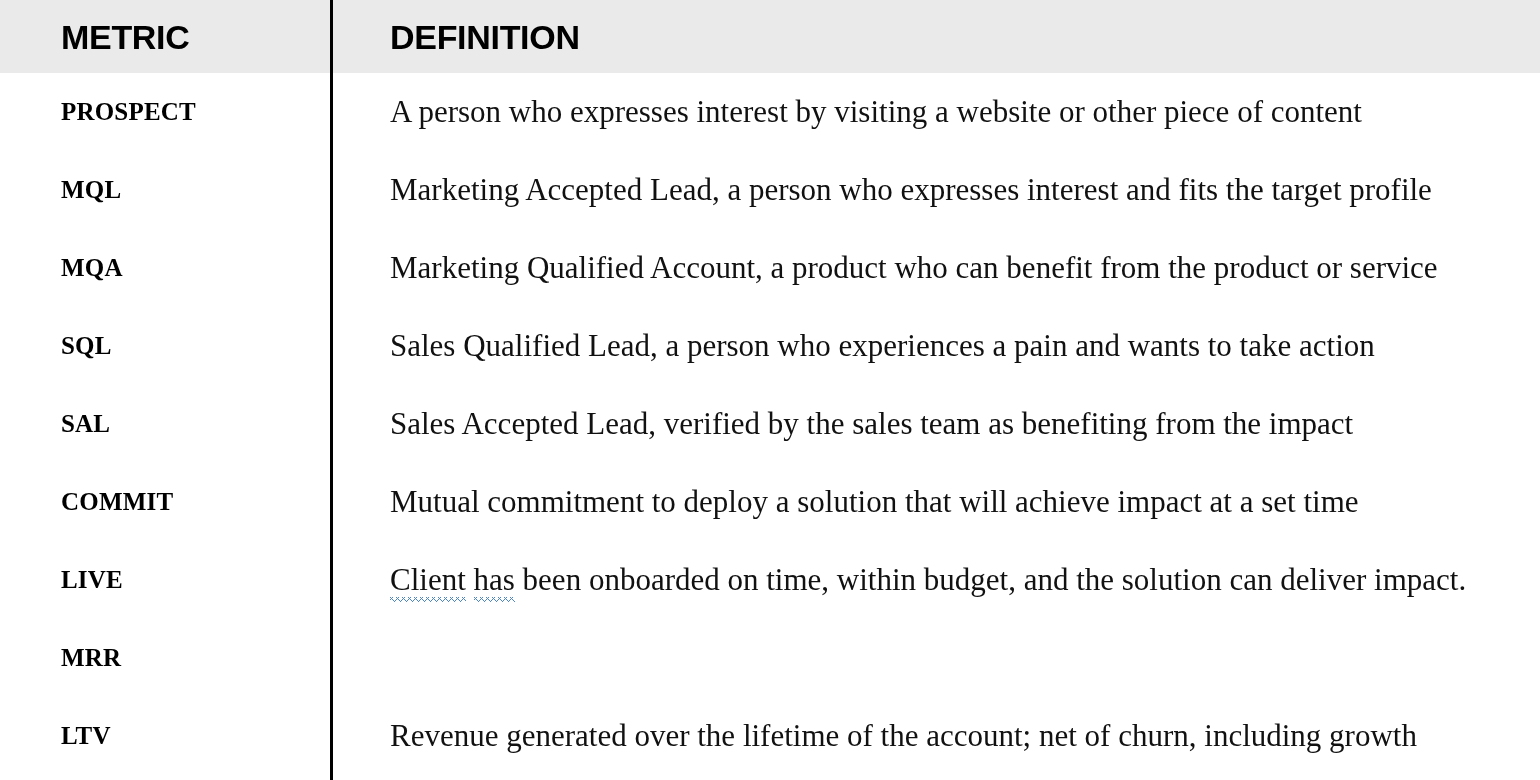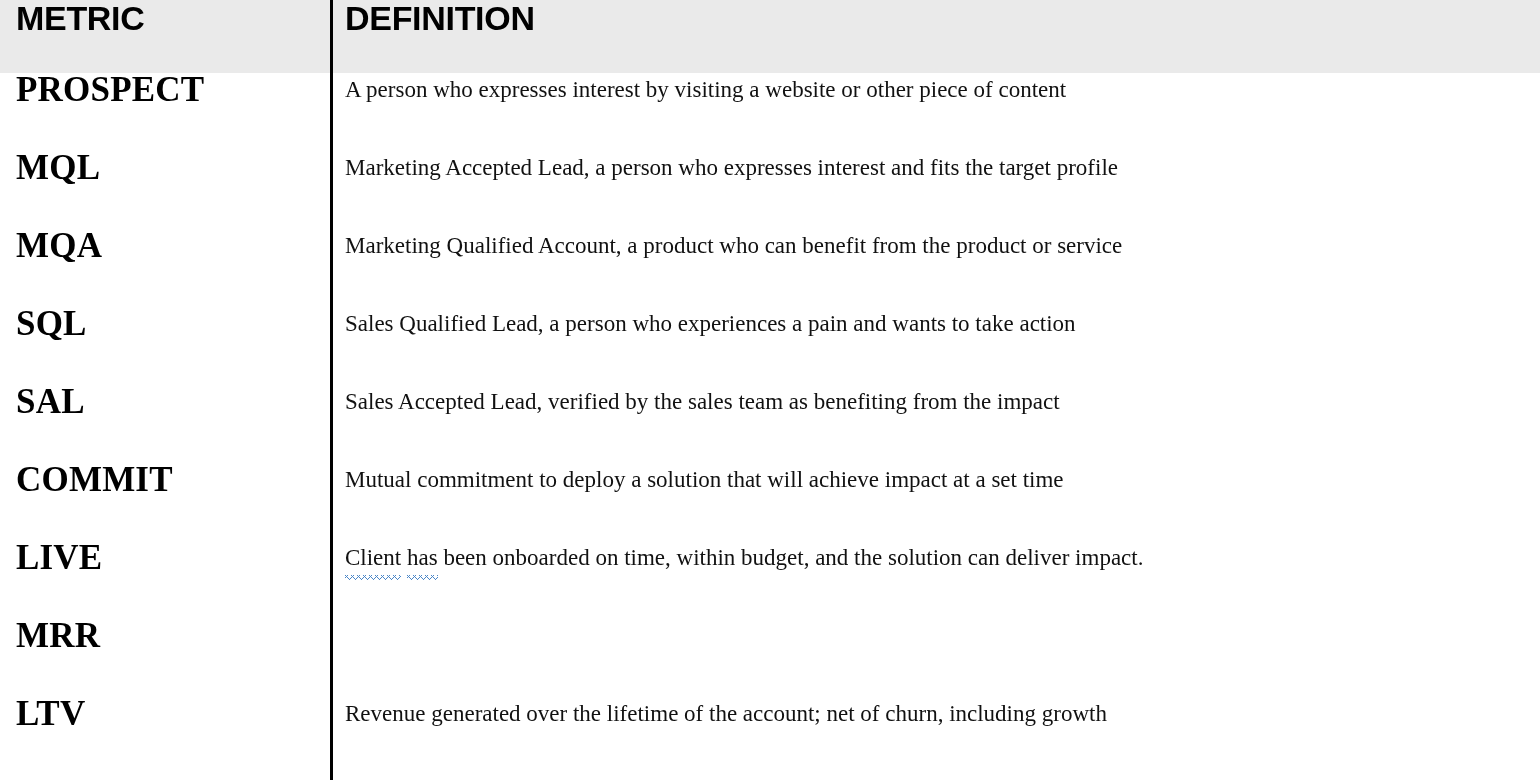--- a/index.html
+++ b/index.html
@@ -45,22 +45,24 @@
 
   .grid {
     position: absolute;
     left: 0;
     top: 0;
     width: 1540px;
   }
 
   .row {
     display: flex;
+    align-items: center;
     width: 1368px;
     box-sizing: border-box;
+    padding-left: 45px;
   }
 
   .row.header-row {
     height: 73px;
   }
 
   .row.data-row {
     height: 78px;
   }
 
@@ -88,33 +90,33 @@
     line-height: 36px;
     letter-spacing: -0.3px;
     color: #000000;
     display: inline-block;
   }
 
   
   .metric-label {
     font-family: "Liberation Serif", serif;
     font-weight: bold;
-    font-size: 35px;
+    font-size: 25px;
     line-height: 34px;
     letter-spacing: 0.2px;
     color: #000000;
     display: inline-block;
     white-space: nowrap;
   }
 
   
   .definition-text {
     font-family: "Liberation Serif", serif;
     font-weight: normal;
-    font-size: 23px;
+    font-size: 31px;
     line-height: 34px;
     color: #111111;
     display: inline-block;
     white-space: nowrap;
   }
 
   
   .spell {
     position: relative;
     display: inline-block;

